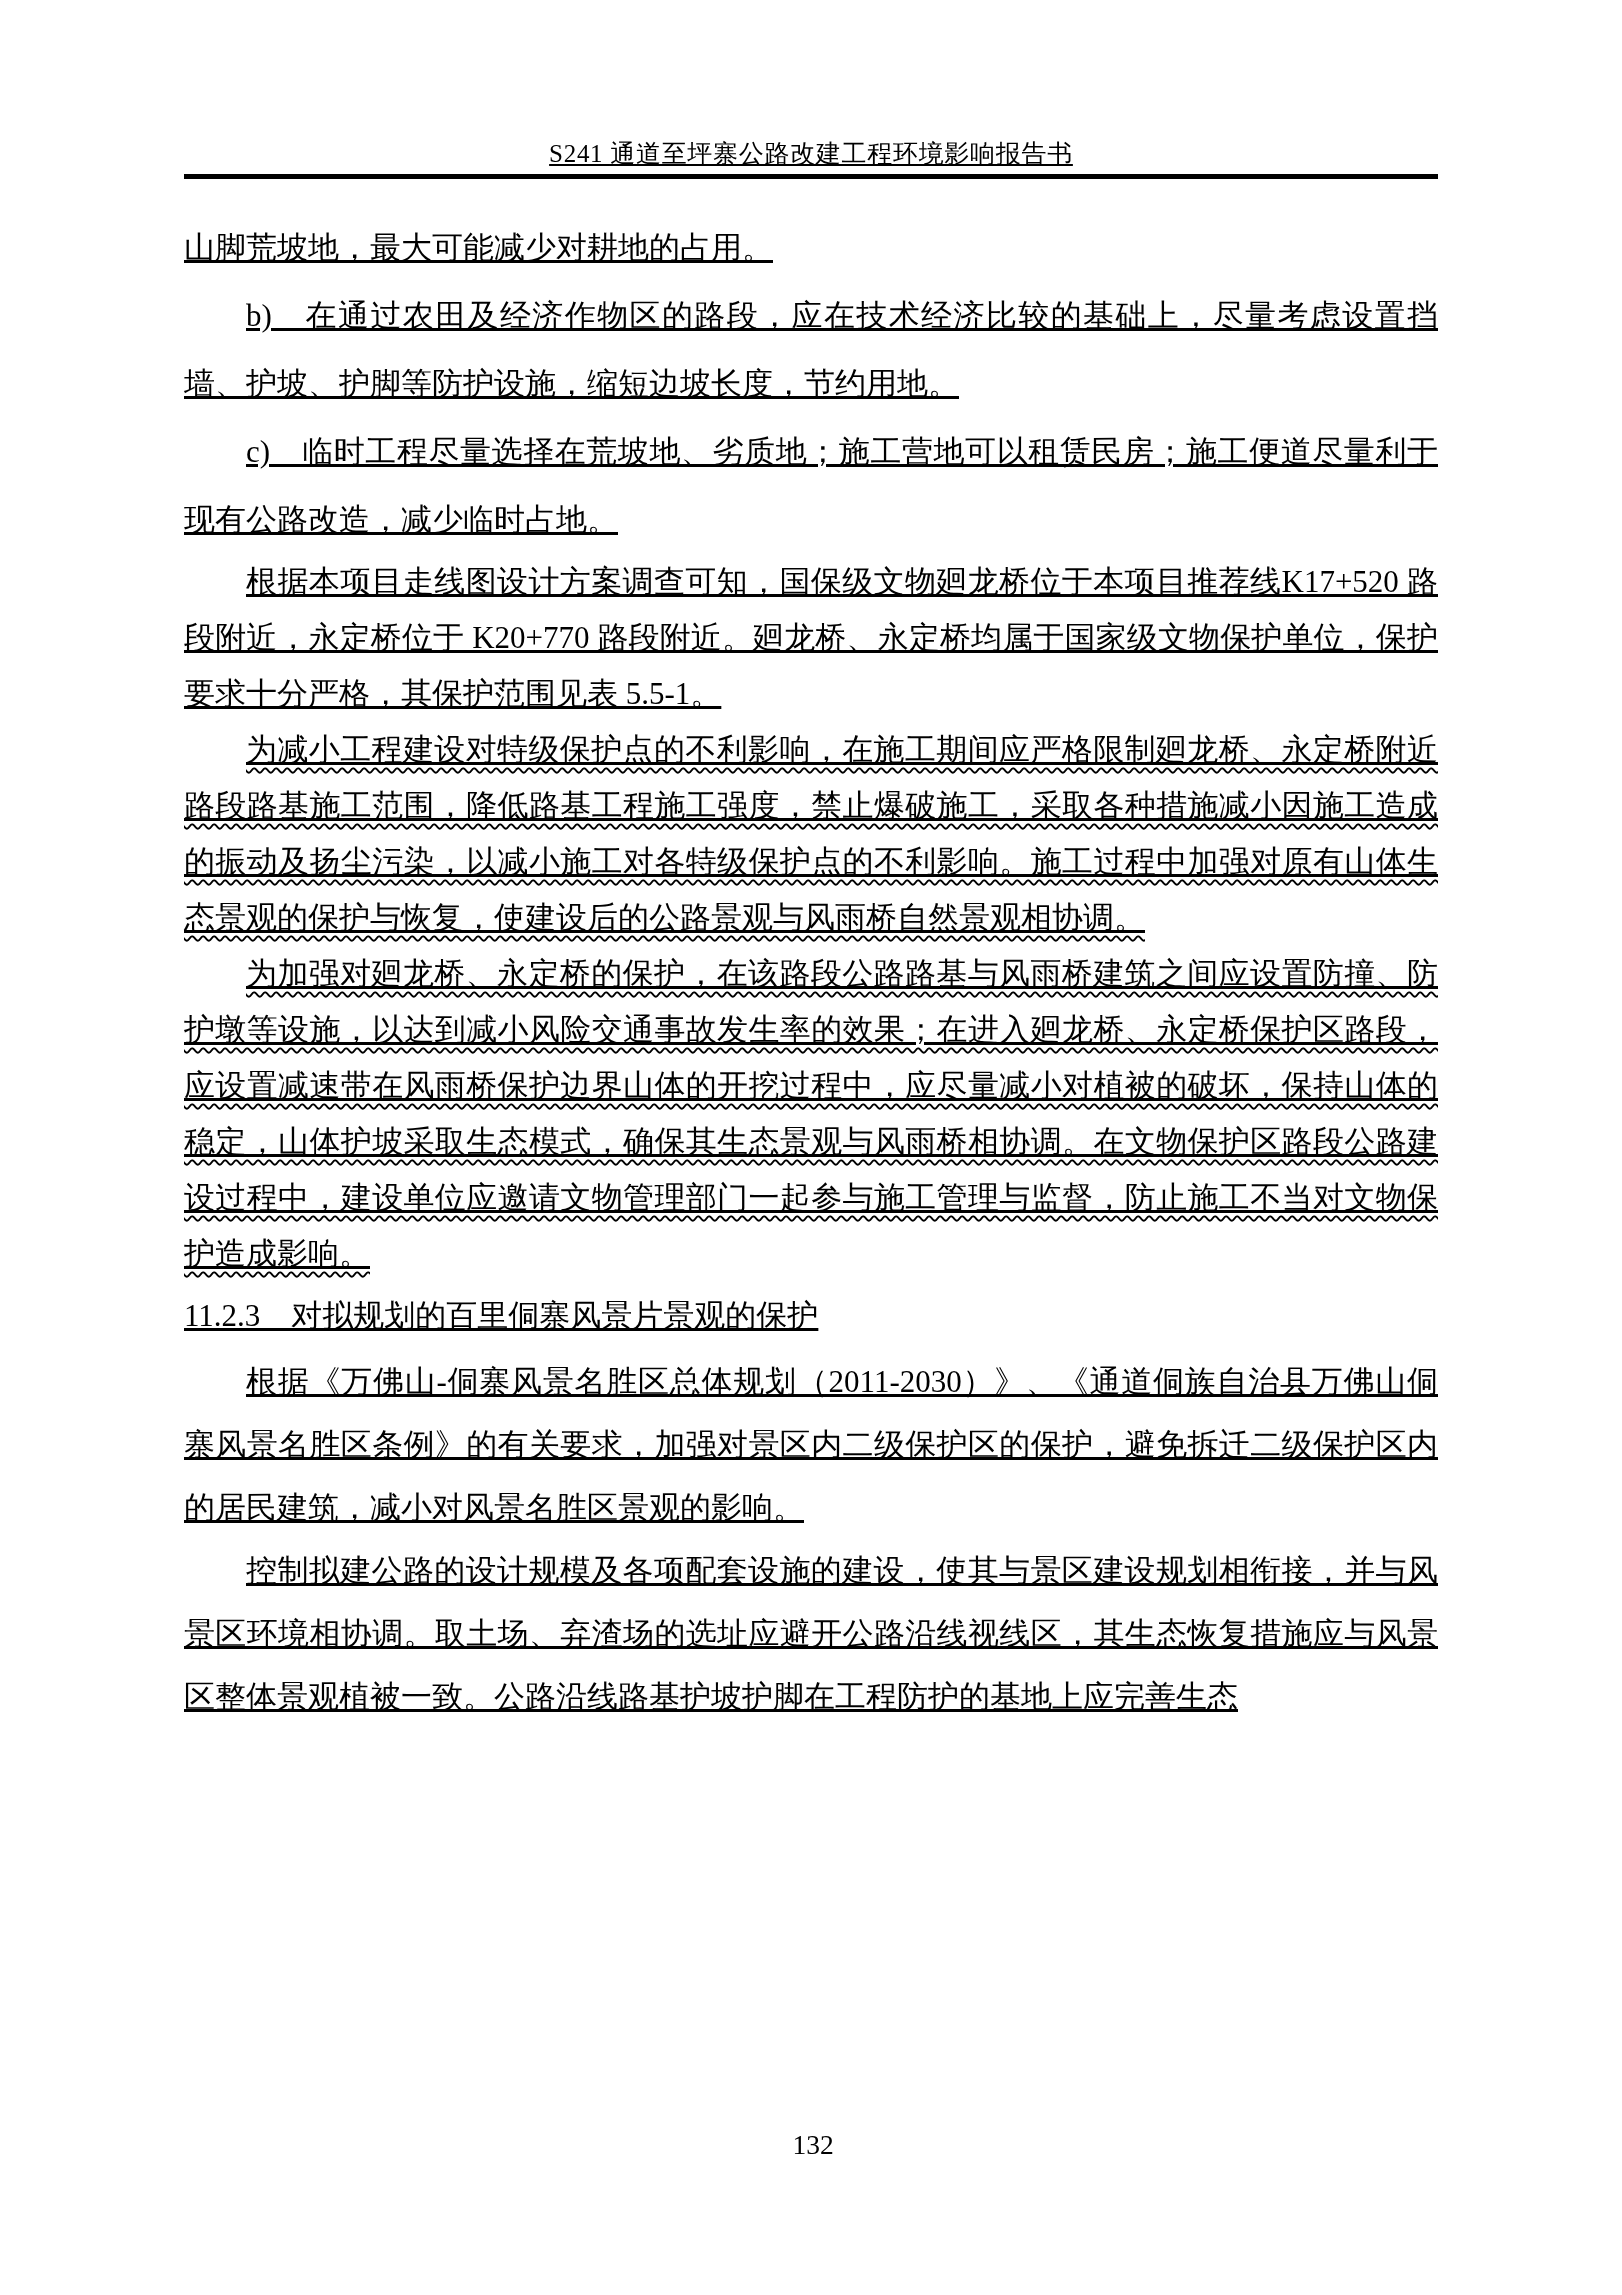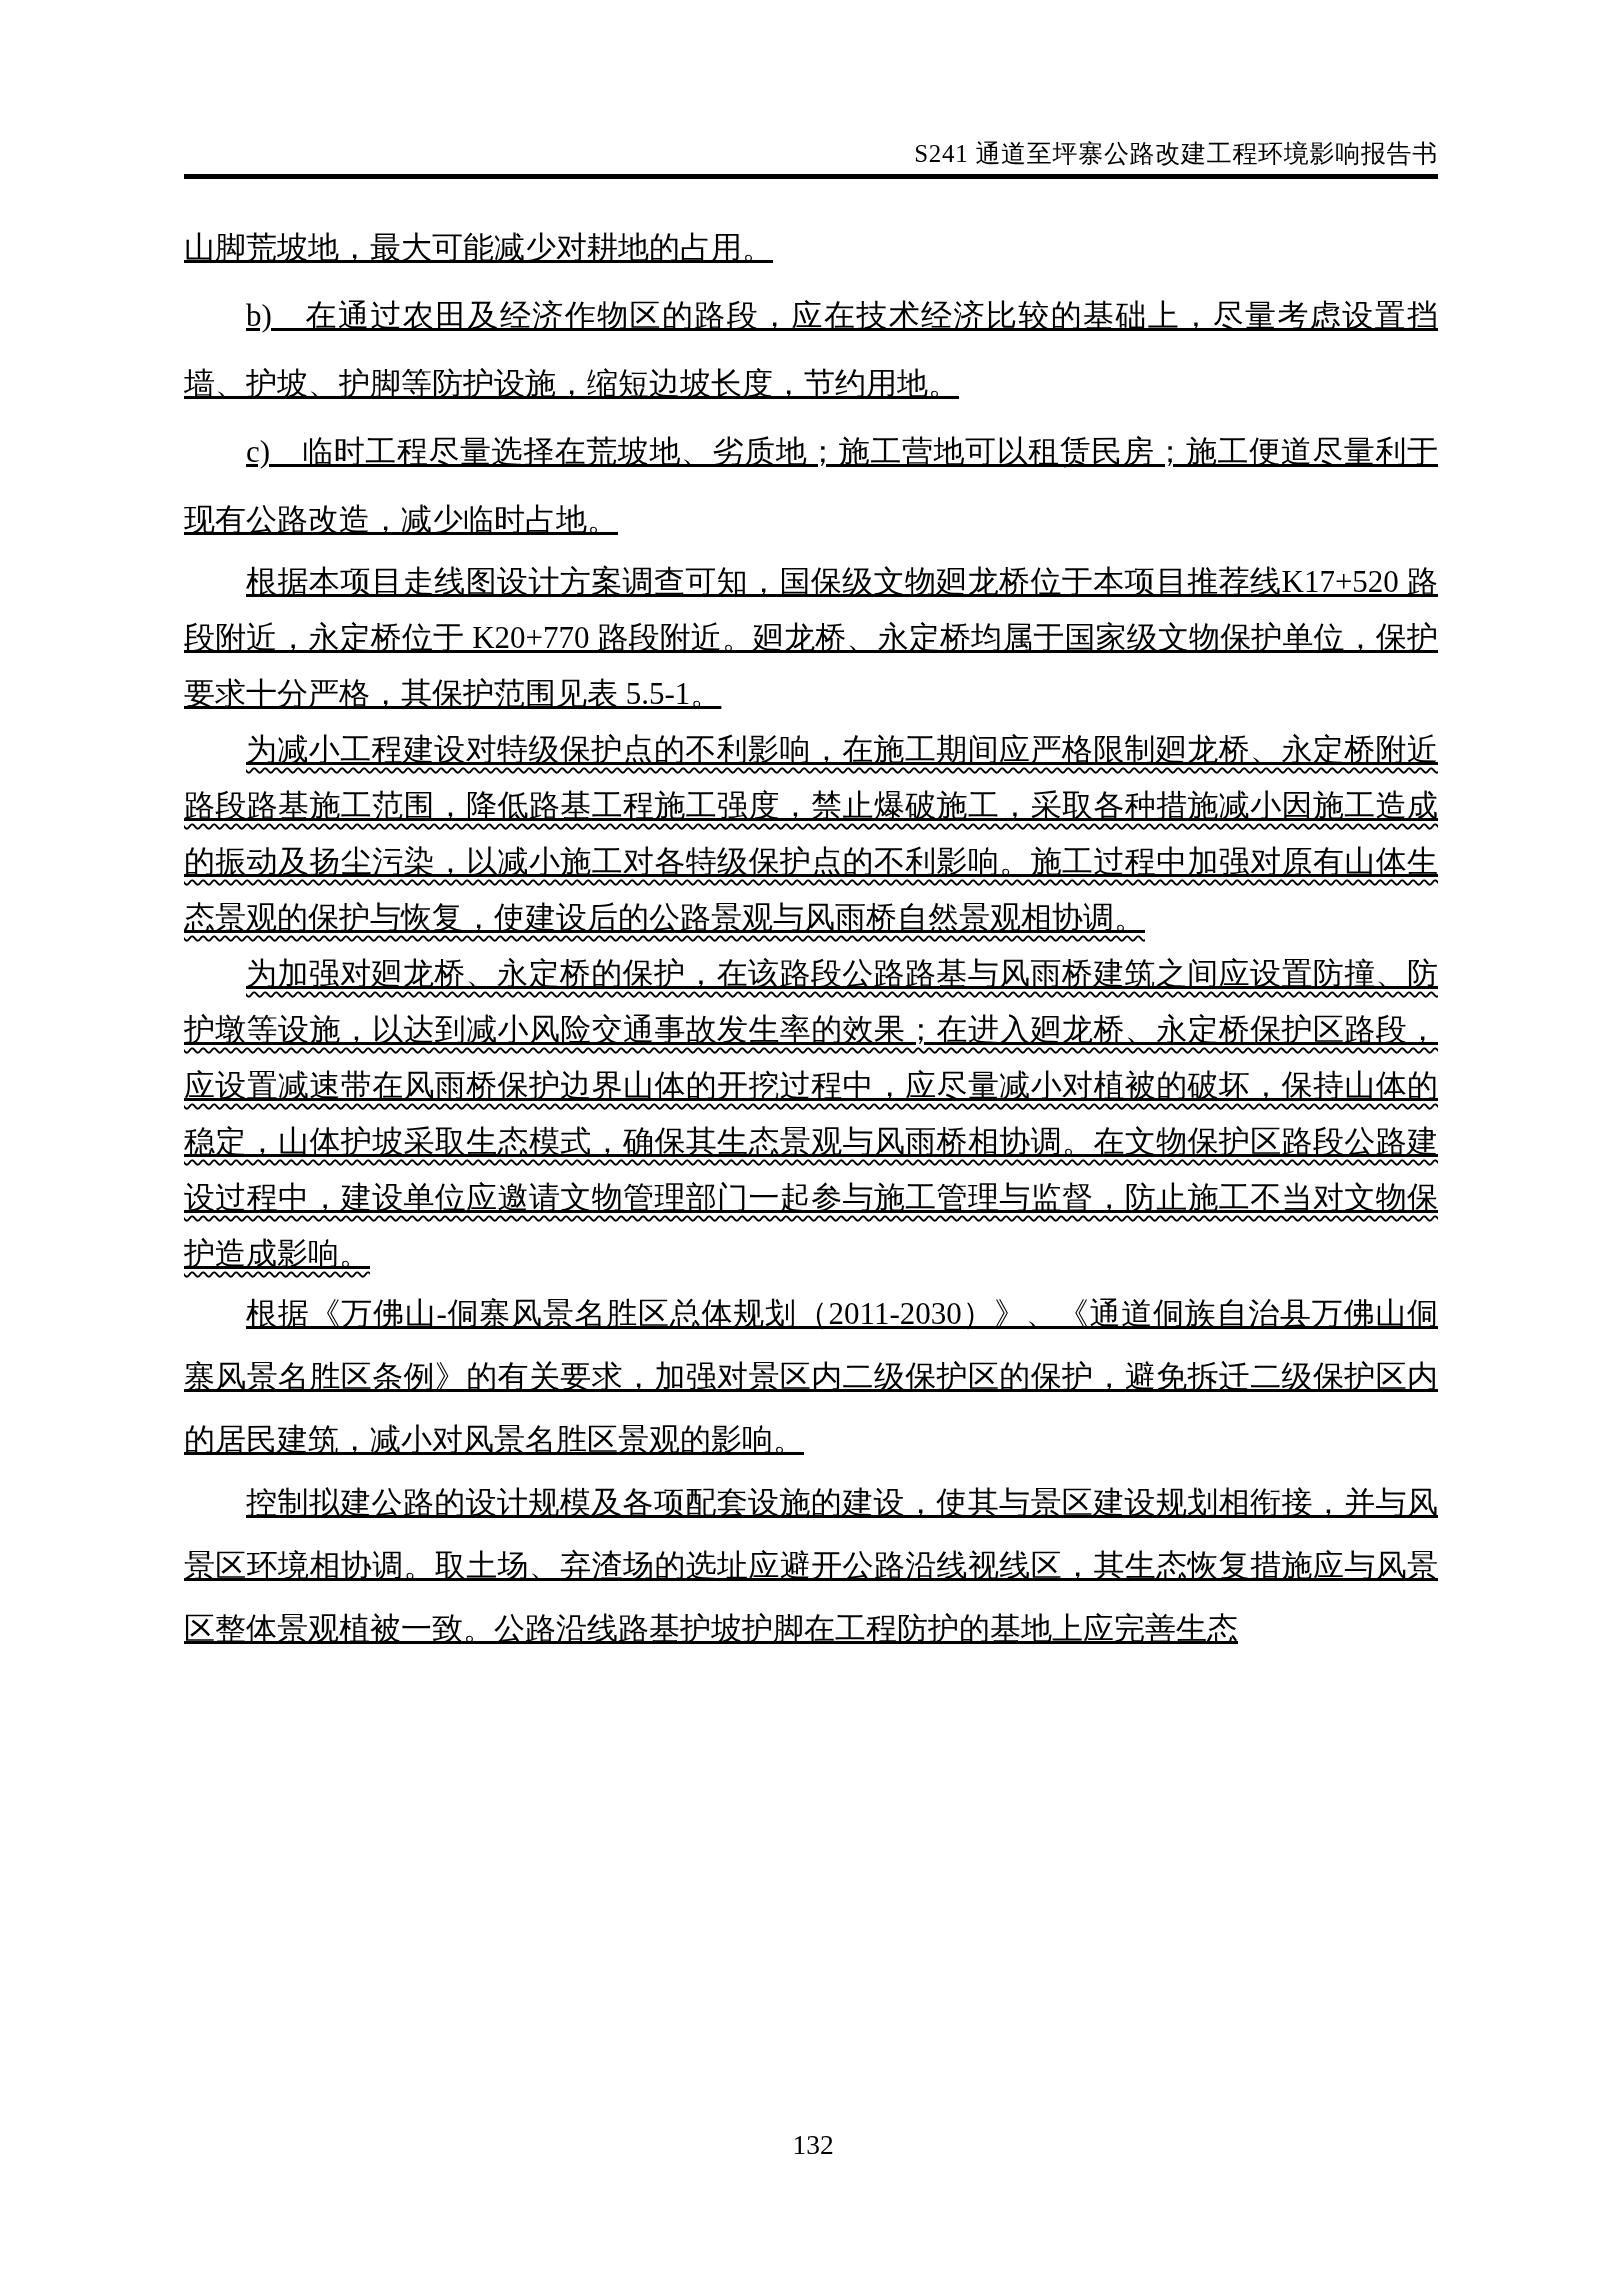--- a/index.html
+++ b/index.html
@@ -19,25 +19,26 @@
   .content {
     width: 1254px;
     margin: 0 auto;
   }
   .header {
     margin-top: 139px;
     padding-bottom: 5.2px;
     border-bottom: 5.9px solid #000000;
   }
   .header-title {
-    text-align: right;
+    text-align: center;
     font-size: 25px;
     line-height: 30px;
     letter-spacing: 0.7px;
     white-space: pre-wrap;
+    text-decoration: underline;
   }
   .body-text {
     margin-top: 35px;
     text-decoration: underline;
   }
   .body-text p {
     margin: 0;
     font-size: 31px;
     line-height: 56px;
     text-align: justify;
@@ -75,20 +76,21 @@
       <div class="header-title">S241 通道至坪寨公路改建工程环境影响报告书</div>
     </div>
 
     <div class="body-text">
       <p class="sec-a">山脚荒坡地，最大可能减少对耕地的占用。</p>
       <p class="sec-a ind">b)　在通过农田及经济作物区的路段，应在技术经济比较的基础上，尽量考虑设置挡墙、护坡、护脚等防护设施，缩短边坡长度，节约用地。</p>
       <p class="sec-a ind">c)　临时工程尽量选择在荒坡地、劣质地；施工营地可以租赁民房；施工便道尽量利于现有公路改造，减少临时占地。</p>
       <p class="ind">根据本项目走线图设计方案调查可知，国保级文物廻龙桥位于本项目推荐线K17+520 路段附近，永定桥位于 K20+770 路段附近。廻龙桥、永定桥均属于国家级文物保护单位，保护要求十分严格，其保护范围见表 5.5-1。</p>
       <p class="ind wavy">为减小工程建设对特级保护点的不利影响，在施工期间应严格限制廻龙桥、永定桥附近路段路基施工范围，降低路基工程施工强度，禁止爆破施工，采取各种措施减小因施工造成的振动及扬尘污染，以减小施工对各特级保护点的不利影响。施工过程中加强对原有山体生态景观的保护与恢复，使建设后的公路景观与风雨桥自然景观相协调。</p>
       <p class="ind wavy">为加强对廻龙桥、永定桥的保护，在该路段公路路基与风雨桥建筑之间应设置防撞、防护墩等设施，以达到减小风险交通事故发生率的效果；在进入廻龙桥、永定桥保护区路段，应设置减速带在风雨桥保护边界山体的开挖过程中，应尽量减小对植被的破坏，保持山体的稳定，山体护坡采取生态模式，确保其生态景观与风雨桥相协调。在文物保护区路段公路建设过程中，建设单位应邀请文物管理部门一起参与施工管理与监督，防止施工不当对文物保护造成影响。</p>
+      <p class="heading">11.2.3　对拟规划的百里侗寨风景片景观的保护</p>
       <p class="ind tail">根据《万佛山-侗寨风景名胜区总体规划（2011-2030）》、《通道侗族自治县万佛山侗寨风景名胜区条例》的有关要求，加强对景区内二级保护区的保护，避免拆迁二级保护区内的居民建筑，减小对风景名胜区景观的影响。</p>
       <p class="ind tail">控制拟建公路的设计规模及各项配套设施的建设，使其与景区建设规划相衔接，并与风景区环境相协调。取土场、弃渣场的选址应避开公路沿线视线区，其生态恢复措施应与风景区整体景观植被一致。公路沿线路基护坡护脚在工程防护的基地上应完善生态</p>
     </div>
   </div>
 
   <div class="footer">
     <span>132</span>
   </div>
 </div>
 

